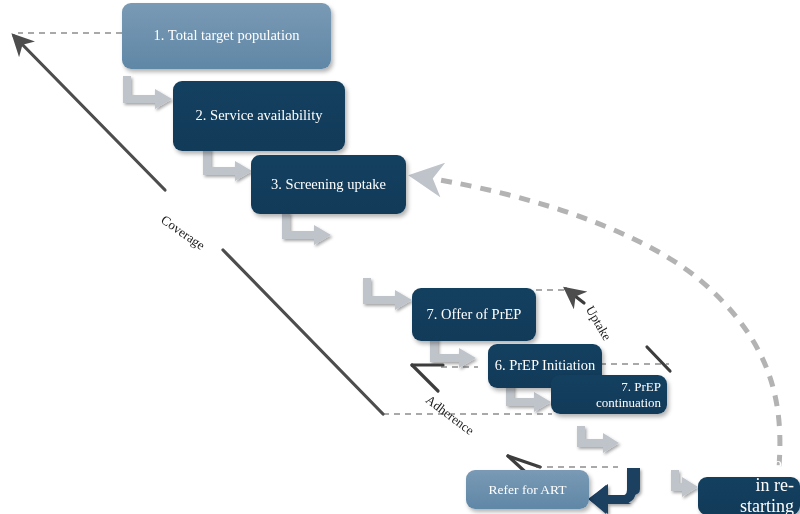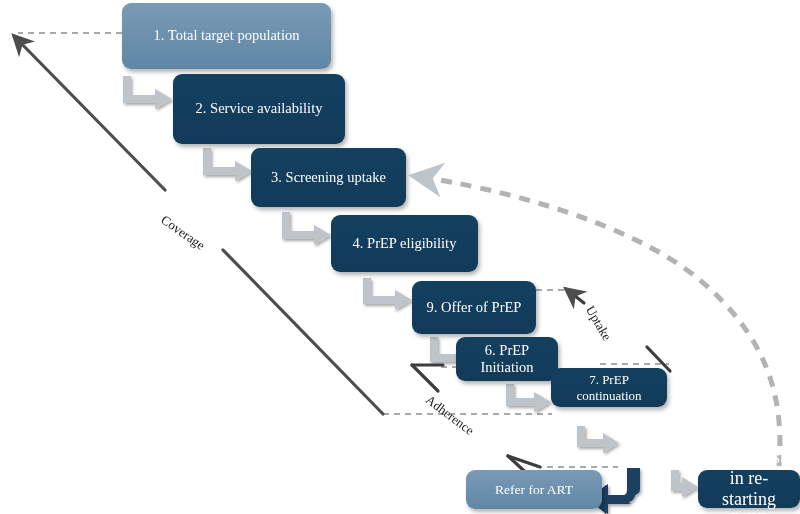--- a/index.html
+++ b/index.html
@@ -19,33 +19,34 @@
     position: absolute;
     left: 0; top: 0;
     width: 800px;
     height: 514px;
   }
   .node {
     position: absolute;
     display: flex;
     align-items: center;
     justify-content: center;
-    text-align: center;
+    text-align: right;
     border-radius: 9px;
     color: #ffffff;
     font-size: 14.5px;
     line-height: 1.18;
     padding: 2px 6px;
     box-sizing: border-box;
     box-shadow: 2px 3px 4px rgba(0,0,0,0.30);
     z-index: 5;
   }
   .node.dark {
     background: #123b5e;
     background: linear-gradient(180deg,#14405f 0%, #123a59 100%);
+    margin-top: 7px;
   }
   .node.light {
     background: #6a8fad;
     background: linear-gradient(180deg,#7a9ab5 0%, #5f87a6 100%);
   }
   .edge-label {
     position: absolute;
     color: #1a1a1a;
     font-size: 13px;
     white-space: nowrap;
@@ -140,42 +141,39 @@
   </div>
 
   <div class="node dark" style="left:173px; top:74px; width:172px; height:70px;">
     <span>2. Service availability</span>
   </div>
 
   <div class="node dark" style="left:251px; top:148px; width:155px; height:59px;">
     <span>3. Screening uptake</span>
   </div>
 
-  <div class="node dark" style="left:331px; top:215px; width:147px; height:57px;">
-    <span>4. PrEP eligibility</span>
+
+  <div class="node dark" style="left:412px; top:281px; width:124px; height:53px;">
+    <span>7. Offer of PrEP</span>
   </div>
 
-  <div class="node dark" style="left:412px; top:281px; width:124px; height:53px;">
-    <span>9. Offer of PrEP</span>
-  </div>
-
-  <div class="node dark" style="left:456px; top:337px; width:102px; height:44px;">
+  <div class="node dark" style="left:488px; top:337px; width:114px; height:44px;">
     <span>6. PrEP Initiation</span>
   </div>
 
   <div class="node dark" style="left:551px; top:368px; width:116px; height:39px; font-size:13px;">
     <span>7. PrEP continuation</span>
   </div>
 
 
   <div class="node dark" style="left:698px; top:470px; width:102px; height:38px; font-size:18px;">
     <span>9. Interest in re-starting PrEP</span>
   </div>
 
-  <div class="node light" style="left:466px; top:470px; width:136px; height:39px; font-size:13.5px;">
+  <div class="node light" style="left:466px; top:470px; width:123px; height:39px; font-size:13.5px;">
     <span>Refer for ART</span>
   </div>
 
   <div class="edge-label" style="left:167px; top:212px; transform:rotate(35deg); transform-origin:left top;">
     <span>Coverage</span>
   </div>
 
   <div class="edge-label" style="left:596px; top:303px; transform:rotate(60deg); transform-origin:left top;">
     <span>Uptake</span>
   </div>

